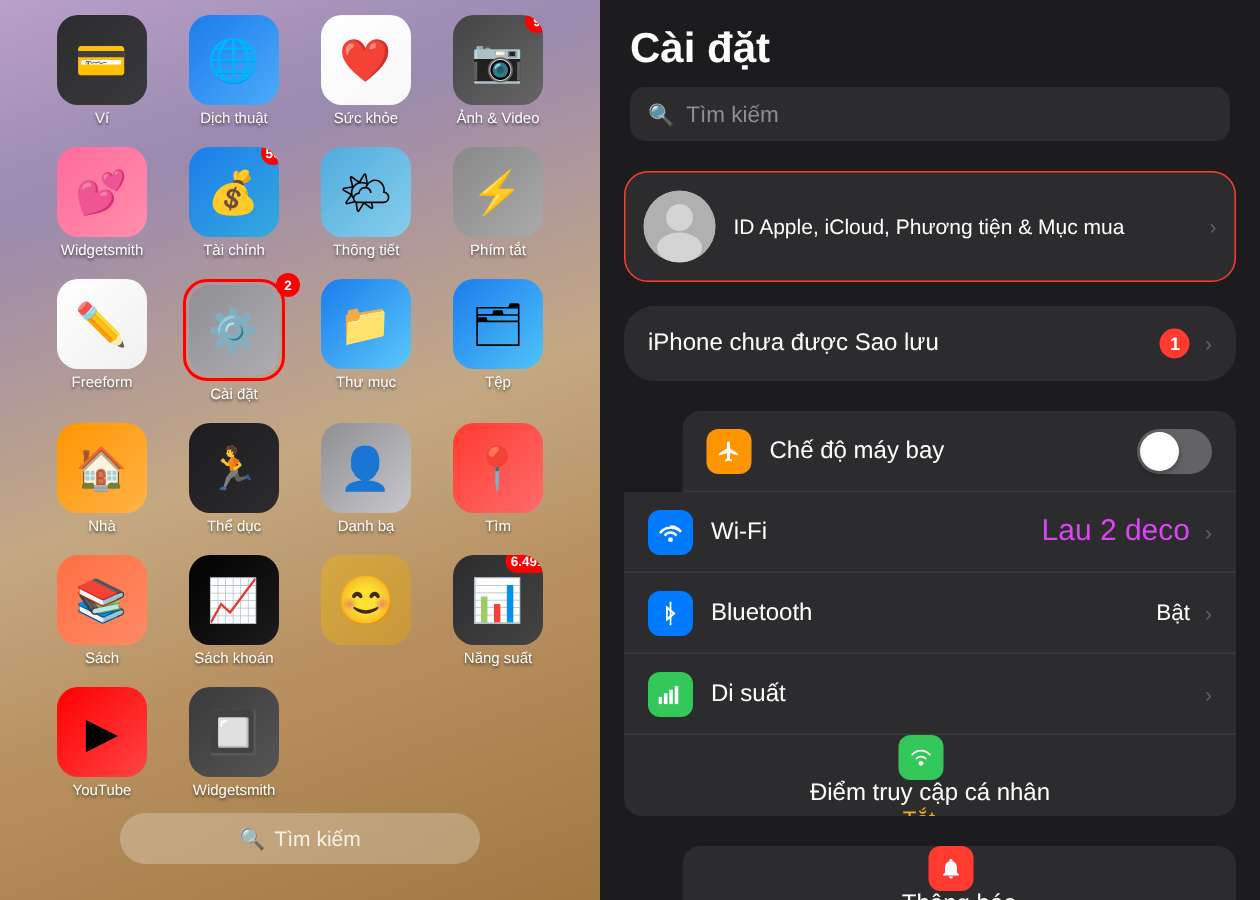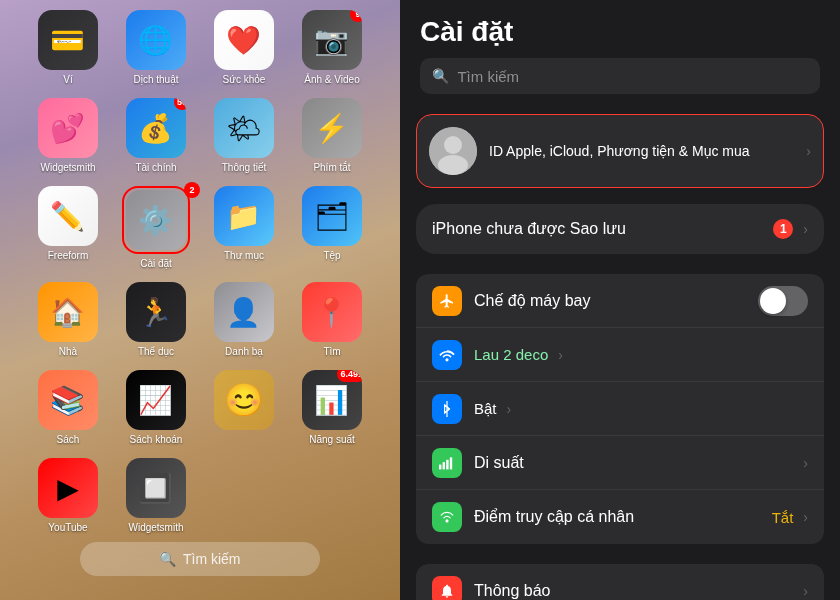--- a/index.html
+++ b/index.html
@@ -183,22 +183,22 @@
       display: flex;
       align-items: center;
       padding: 0 16px;
       height: 54px;
       background: #2c2c2e;
       border-bottom: 0.5px solid #3a3a3c;
       position: relative;
       cursor: pointer;
     }
 
-    .settings-row:first-child { border-radius: 12px 12px 0 0; }
-    .settings-row:last-child { border-radius: 0 0 12px 12px; border-bottom: none; }
+    .settings-row:first-child { border-radius: 12px 12px 0 0; margin-left: 39px; }
+    .settings-row:last-child { border-radius: 0 0 12px 12px; border-bottom: none; flex-direction: column; }
     .settings-row:only-child { border-radius: 12px; border-bottom: none; }
 
     .row-icon {
       width: 30px;
       height: 30px;
       border-radius: 8px;
       display: flex;
       align-items: center;
       justify-content: center;
       margin-right: 12px;
@@ -470,31 +470,37 @@
               <div class="toggle-knob"></div>
             </div>
           </div>
         </div>
         <div class="settings-row">
           <div class="row-icon icon-blue">
             <svg width="16" height="14" viewBox="0 0 20 16" fill="white">
               <path d="M10 12a2 2 0 1 1 0 4 2 2 0 0 1 0-4zM10 7a7 7 0 0 1 5.7 2.9l-1.5 1.5A5 5 0 0 0 10 9a5 5 0 0 0-4.2 2.4L4.3 9.9A7 7 0 0 1 10 7zm0-5a12 12 0 0 1 9.6 4.8L18 8.3A10 10 0 0 0 10 5a10 10 0 0 0-8 4.3L.4 7.8A12 12 0 0 1 10 3z" fill="white"></path>
             </svg>
           </div>
+          <div class="row-content">
+            <span class="row-title">Wi-Fi</span>
+          </div>
           <div class="row-right">
-            <span style="color: #86efac; font-size: 15px;">Lau 2 deco</span>
+            <span style="color: #d946ef; font-size: 20px;">Lau 2 deco</span>
             <span class="chevron">›</span>
           </div>
         </div>
         <div class="settings-row">
           <div class="row-icon icon-blue">
             <svg width="12" height="16" viewBox="0 0 12 20" fill="white">
               <path d="M3 5l6 5-6 5V5zm0 0v10l6-5z" stroke="white" stroke-width="1.5" fill="none"></path>
               <path d="M6 0v20M3 5l6 5M3 15l6-5" stroke="white" stroke-width="1.5" fill="none"></path>
             </svg>
+          </div>
+          <div class="row-content">
+            <span class="row-title">Bluetooth</span>
           </div>
           <div class="row-right">
             <span style="color: #ffffff; font-size: 15px;">Bật</span>
             <span class="chevron">›</span>
           </div>
         </div>
         <div class="settings-row">
           <div class="row-icon icon-green">
             <svg width="16" height="14" viewBox="0 0 20 16" fill="white">
               <rect x="0" y="10" width="3" height="6" fill="white"></rect>

